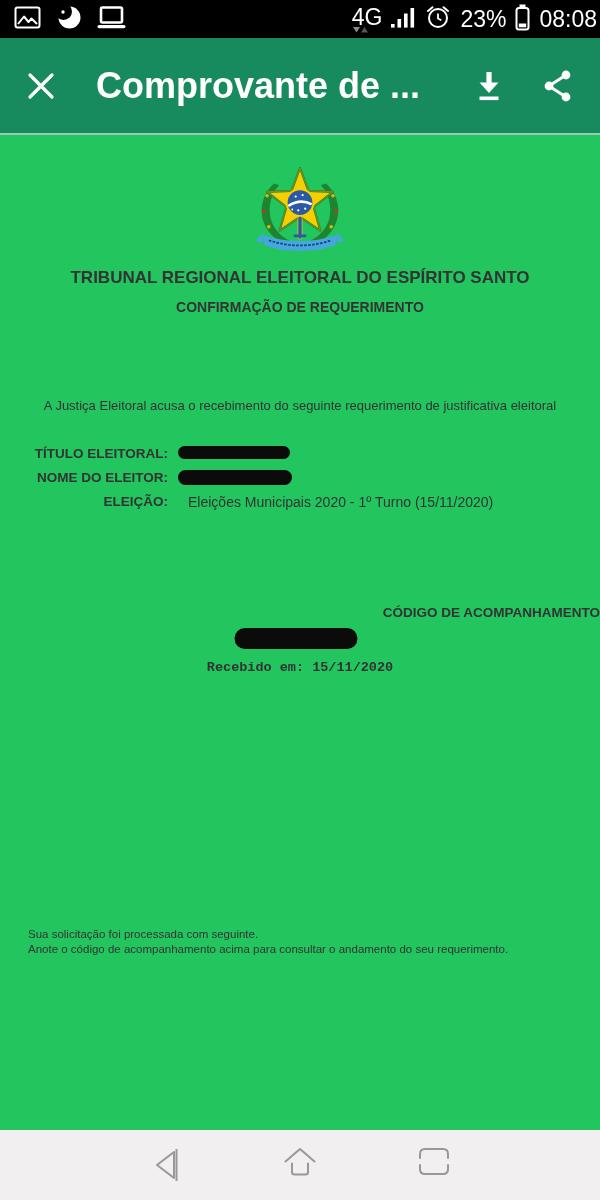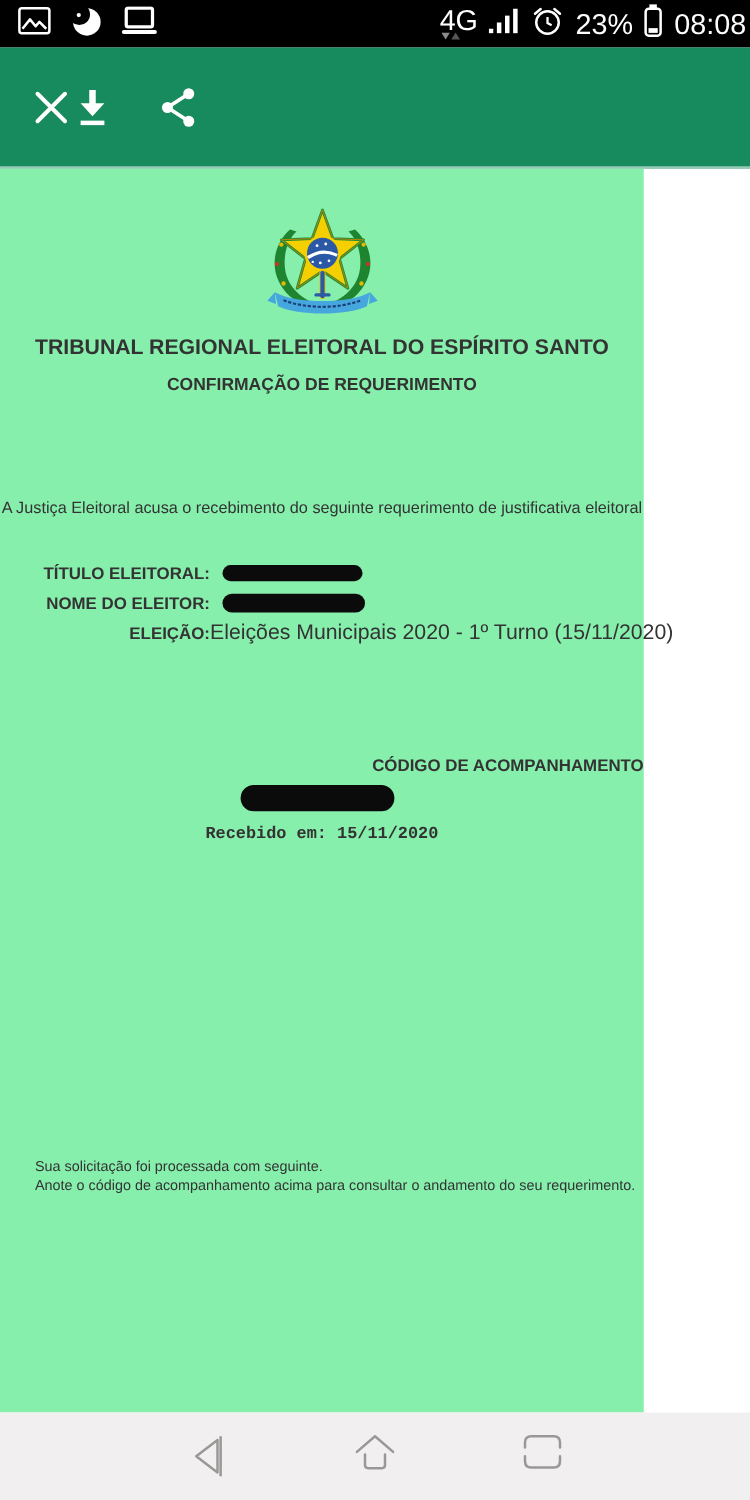--- a/index.html
+++ b/index.html
@@ -29,29 +29,29 @@
     display:flex;align-items:center;
     padding:0 26px;
   }
   .icon-btn{display:flex;align-items:center;justify-content:center;cursor:pointer;}
   .app-title{
     color:#fff;font-size:36px;font-weight:700;margin-left:40px;
     white-space:nowrap;flex:1;
   }
   .app-actions{display:flex;align-items:center;gap:34px;}
   
-  .document{position:absolute;top:135px;left:0;width:515px;height:995px;background:#86efac;color:var(--document-text,#333);}
+  .document{position:absolute;top:135px;left:0;width:600px;height:995px;background:#22c55e;color:var(--document-text,#333);}
   .arms{position:absolute;top:26px;left:50%;transform:translateX(-50%);}
   .org-title{position:absolute;top:133px;width:100%;text-align:center;font-weight:700;font-size:17px;line-height:20px;}
   .doc-subtitle{position:absolute;top:164px;width:100%;text-align:center;font-weight:700;font-size:14px;line-height:17.5px;}
   .intro{position:absolute;top:263px;width:100%;text-align:center;font-size:13px;line-height:16px;}
   .fields{position:absolute;top:311px;left:28px;width:560px;}
-  .field-row{display:flex;align-items:center;height:24px;}
+  .field-row{display:flex;height:24px;}
   .field-label{width:140px;text-align:right;font-weight:700;font-size:13.5px;flex:0 0 140px;}
-  .field-value{margin-left:0;font-size:17px;}
+  .field-value{margin-left:20px;font-size:14px;}
   .redaction{background:var(--redaction-black,#0b0b0b);margin-left:10px;}
   .redaction.r1{width:112px;height:13px;border-radius:7px;}
   .redaction.r2{width:114px;height:15px;border-radius:8px;}
   .tracking-heading{position:absolute;top:470px;width:100%;text-align:right;font-weight:700;font-size:13.5px;}
   .tracking-bar{
     position:absolute;top:493px;left:50%;transform:translateX(-50%);margin-left:-4px;
     width:123px;height:21px;border-radius:10.5px;background:var(--redaction-black,#0b0b0b);
   }
   .received{position:absolute;top:525px;width:100%;text-align:center;font-weight:700;font-size:13.5px;font-family:Liberation Mono, monospace;}
   .doc-footer{position:absolute;top:792px;left:28px;width:540px;font-size:11.5px;line-height:14.5px;}
@@ -127,20 +127,21 @@
     <span class="sb-text">08:08</span>
   </div>
 </div>
 
 <div class="app-bar">
   <span class="icon-btn">
     <svg width="30" height="30" viewBox="0 0 30 30">
       <path d="M4 4 L26 26 M26 4 L4 26" stroke="#fff" stroke-width="3.2" stroke-linecap="round"></path>
     </svg>
   </span>
+  <span class="app-title">Comprovante de ...</span>
   <span class="app-actions">
     <span class="icon-btn">
       <svg width="36" height="36" viewBox="0 0 36 36">
         <rect x="15.4" y="4" width="5.2" height="12" fill="#fff"></rect>
         <path d="M8.5 14.5 L18 25 L27.5 14.5 Z" fill="#fff"></path>
         <rect x="8.5" y="28.5" width="19" height="3.6" fill="#fff"></rect>
       </svg>
     </span>
     <span class="icon-btn">
       <svg width="33" height="34" viewBox="0 0 33 34">

